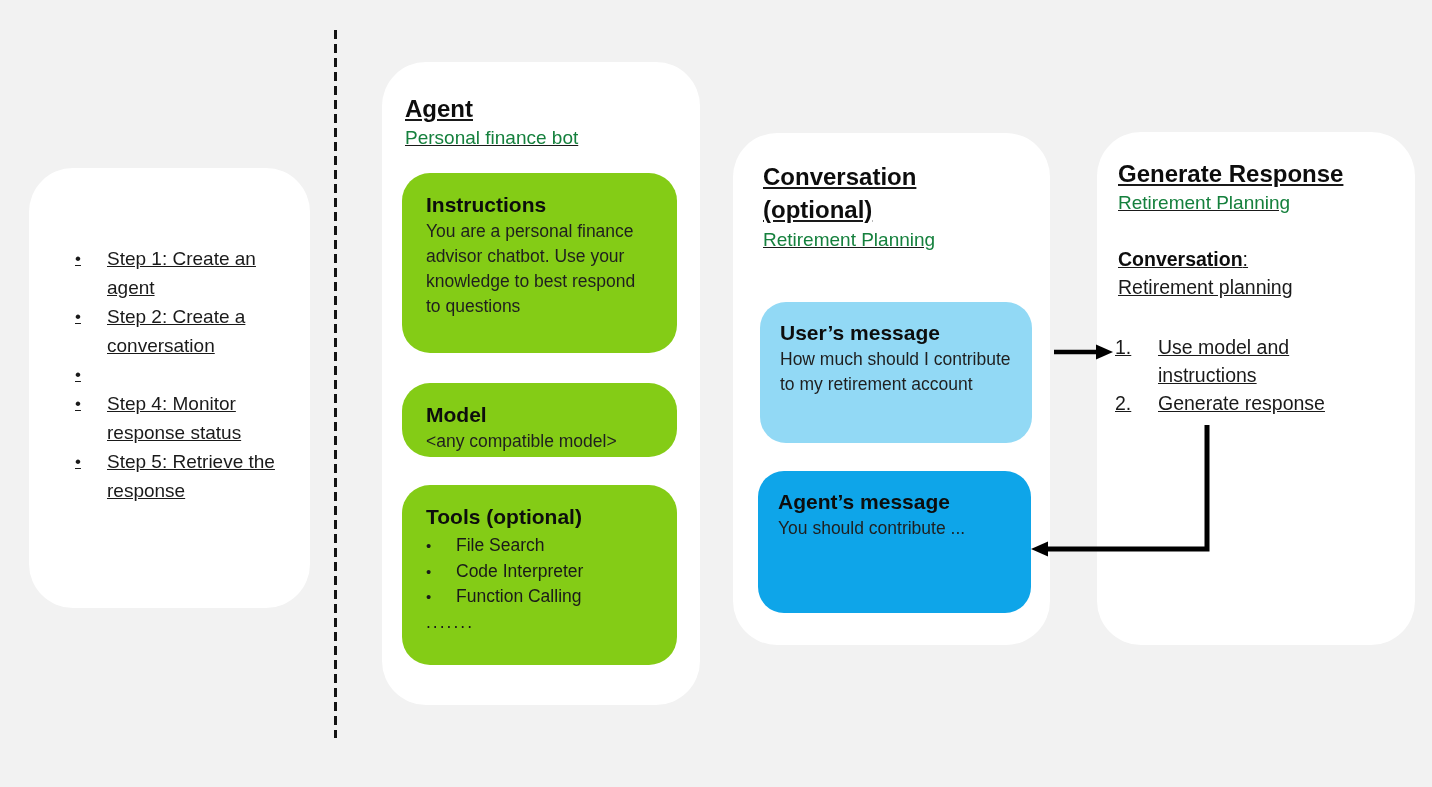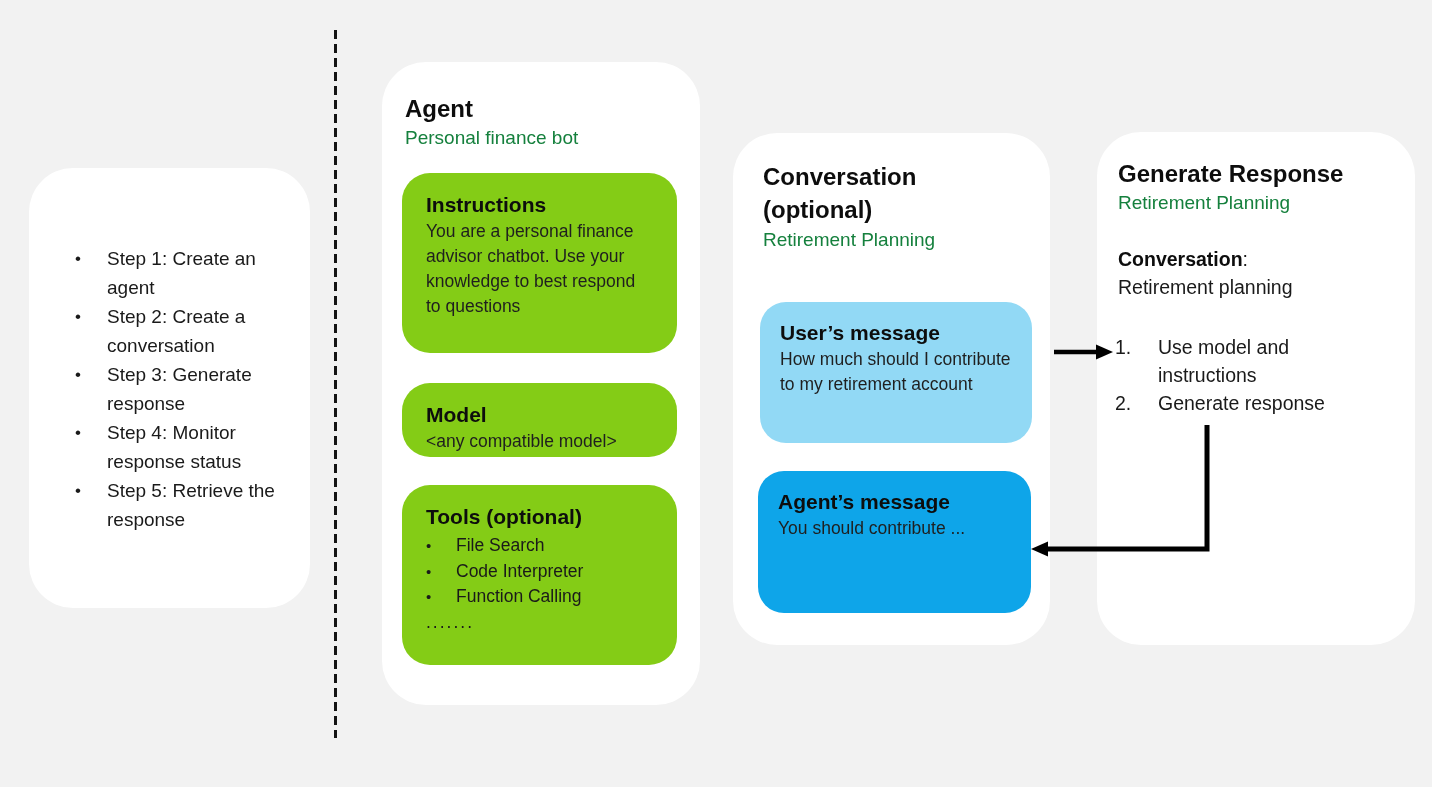--- a/index.html
+++ b/index.html
@@ -1,20 +1,20 @@
 <!DOCTYPE html>
 <html><head>
 <meta charset="utf-8">
 <style>
   html,body{margin:0;padding:0;background:#F2F2F2;}
   .canvas{
     position:relative;width:1432px;height:787px;background:#F2F2F2;overflow:hidden;
     font-family:"Liberation Sans",sans-serif;color:#1a1a1a;
   }
-  .card{position:absolute;background:#FFFFFF;border-radius:44px;}
+  .card{position:absolute;background:#FFFFFF;border-radius:44px;text-decoration:underline;}
 
   
   .left-card{left:29px;top:168px;width:281px;height:440px;}
   .steps-list{list-style:none;margin:0;padding:76px 18px 0 46px;}
   .steps-list li{display:flex;align-items:flex-start;font-size:19px;line-height:29px;}
   .steps-list .bullet{width:32px;flex:0 0 32px;font-size:17px;}
   .steps-list .step-text{width:198px;}
 
   
   .divider{
@@ -70,21 +70,20 @@
       <li>
         <span class="bullet">•</span>
         <span class="step-text">Step 1: Create an agent</span>
       </li>
       <li>
         <span class="bullet">•</span>
         <span class="step-text">Step 2: Create a conversation</span>
       </li>
       <li>
         <span class="bullet">•</span>
-        <span class="step-text">Step 3: Generate response</span>
       </li>
       <li>
         <span class="bullet">•</span>
         <span class="step-text">Step 4: Monitor response status</span>
       </li>
       <li>
         <span class="bullet">•</span>
         <span class="step-text">Step 5: Retrieve the response</span>
       </li>
     </ul>

